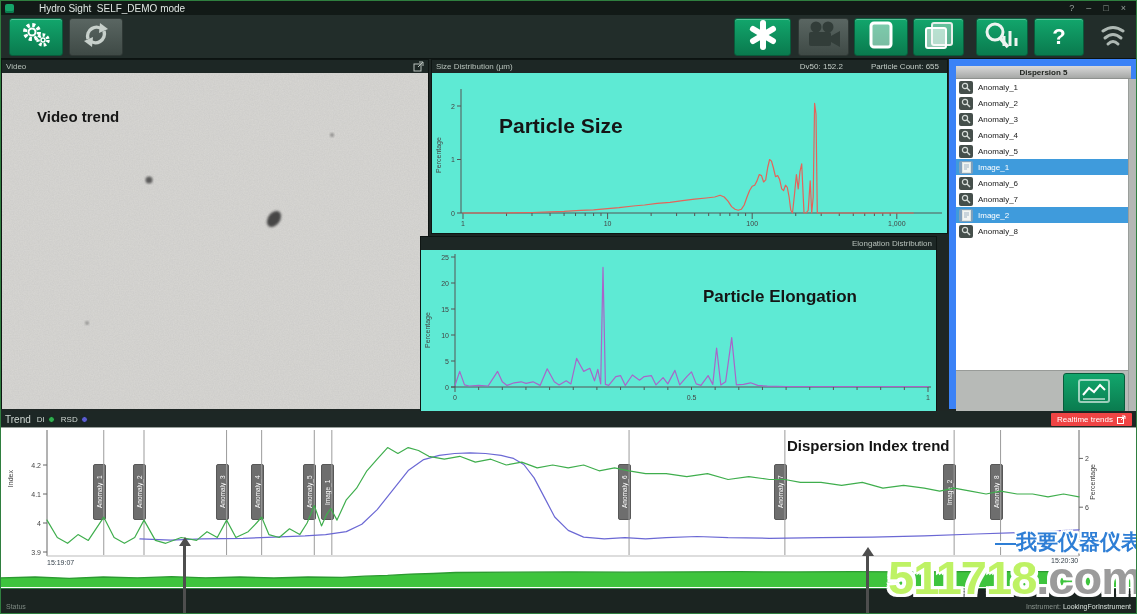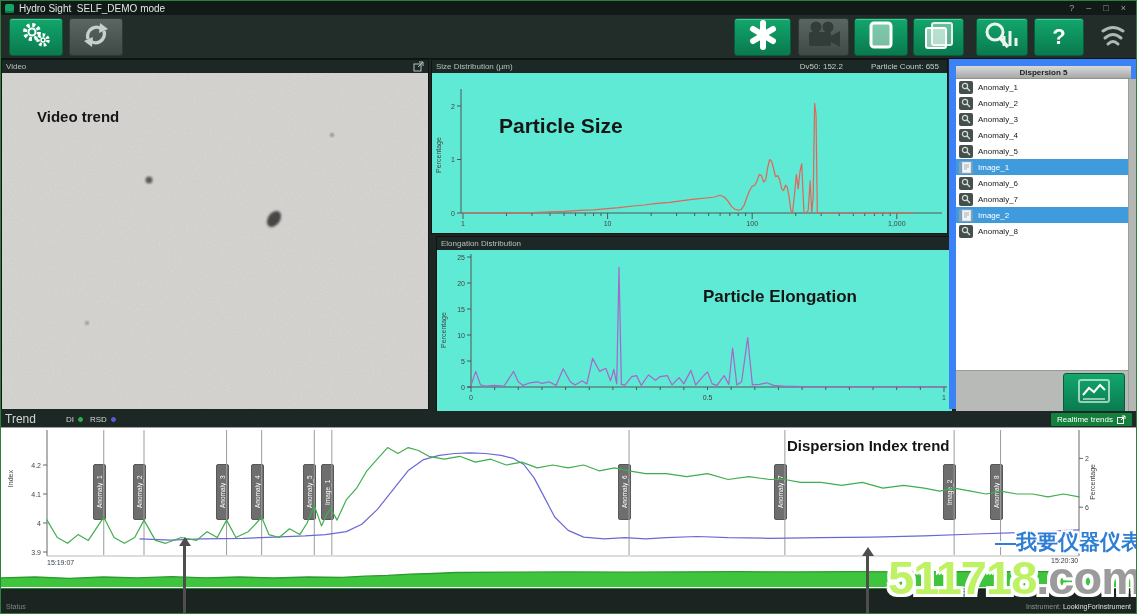--- a/index.html
+++ b/index.html
@@ -1,58 +1,58 @@
 <!DOCTYPE html>
 <html><head>
 <meta charset="utf-8">
 <style>
   html,body{margin:0;padding:0;background:#0d1210;}
   *{box-sizing:border-box;font-family:"Liberation Sans",sans-serif;}
   #app{position:relative;width:1137px;height:614px;background:#1e2624;overflow:hidden;border:1px solid #2f7f3f;}
   
-  .titlebar{position:absolute;left:0;top:0;width:100%;height:14px;background:#121a17;display:flex;align-items:center;padding:0 4px;z-index:5;}
+  .titlebar{position:absolute;left:0;top:0;width:100%;height:14px;background:#121a17;display:flex;align-items:center;padding:0 4px;z-index:5;gap:20px;}
   .app-icon{width:9px;height:9px;border-radius:2px;background:#15a469;margin-right:5px;box-shadow:inset 0 -2px 0 #0b7b4f;}
   .title{font-size:10px;color:#dfe6e2;white-space:pre;}
   .win-controls{margin-left:auto;display:flex;gap:12px;padding-right:6px;}
   .win-controls span{font-size:9px;color:#97a09b;line-height:14px;cursor:default;}
   
   .toolbar{position:absolute;left:0;top:14px;width:100%;height:44px;background:#222d2a;border-bottom:1px solid #0c1311;z-index:4;}
   .btn{position:absolute;top:3px;height:38px;border-radius:3px;display:flex;align-items:center;justify-content:center;cursor:pointer;}
   .btn.green{background:linear-gradient(#12a66c,#0a7a4e);border:1px solid #085c3b;box-shadow:inset 0 1px 0 rgba(255,255,255,.3);}
   .btn.gray{background:linear-gradient(#5a6662,#3f4a46);border:1px solid #2f3835;}
   .help-glyph{color:#fff;font-size:22px;font-weight:bold;}
   .logo-wrap{position:absolute;top:6px;left:1096px;width:32px;height:30px;display:flex;align-items:center;justify-content:center;}
   
   .panel{position:absolute;border:1px solid #0e1513;background:#5eead4;}
-  .panel-head{height:13px;background:#1d2725;color:#b6c0ba;font-size:8px;display:flex;align-items:center;padding:0 4px;position:relative;}
+  .panel-head{height:13px;background:#1d2725;color:#b6c0ba;font-size:8px;display:flex;align-items:center;padding:0 4px;position:relative;justify-content:flex-end;}
   .panel-head .right-stats{margin-left:auto;display:flex;gap:28px;padding-right:4px;color:#c2ccc6;}
   #video-panel{left:0;top:58px;width:428px;height:350px;background:#d8d7d4;}
   #size-panel{left:430px;top:58px;width:517px;height:175px;}
-  #elong-panel{left:435px;top:235px;width:517px;height:206px;}
+  #elong-panel{left:419px;top:235px;width:517px;height:206px;}
   .popout{margin-left:auto;display:flex;align-items:center;cursor:pointer;}
   
   #sidebar{left:948px;top:58px;width:189px;height:350px;background:#eef0ee;border:7px solid #3b82f6;}
   .side-head{height:13px;background:linear-gradient(#d9d9d9,#a6a8a6);border-bottom:1px solid #8e918e;color:#20241f;font-size:8px;font-weight:bold;display:flex;align-items:center;justify-content:center;}
   #sidebar-list{position:absolute;left:0;top:13px;width:172px;background:#fff;}
   .side-row{height:16px;display:flex;align-items:center;gap:5px;padding-left:3px;background:#fff;cursor:pointer;}
   .side-row.sel{background:#3f9bdc;}
   .side-icon{width:14px;height:13px;border-radius:2px;background:#454f4b;display:flex;align-items:center;justify-content:center;flex:none;}
   .side-row.sel .side-icon{background:#7fa0bc;}
   .side-label{font-size:8px;color:#1a1a1a;}
   .side-row.sel .side-label{color:#fff;}
   .side-white{position:absolute;left:0;top:173px;width:172px;height:131px;background:#fff;}
   .scroll-track{position:absolute;left:172px;top:13px;width:16px;height:335px;background:#b4b8b5;border-left:1px solid #9a9e9b;}
   .side-footer{position:absolute;left:0;top:304px;width:172px;height:44px;background:#b7bab7;border-top:1px solid #989b98;}
   .save-button{position:absolute;right:3px;top:2px;width:62px;height:40px;border-radius:3px;background:linear-gradient(#12a66c,#0a7a4e);border:1px solid #085c3b;display:flex;align-items:center;justify-content:center;cursor:pointer;}
   
   .trend-head{position:absolute;left:0;top:410px;width:100%;height:16px;background:#1d2725;display:flex;align-items:center;gap:6px;padding:0 4px;z-index:3;}
-  .trend-title{font-size:12px;color:#cfd7d2;margin-right:24px;}
+  .trend-title{font-size:10px;color:#cfd7d2;margin-right:0;}
   .legend-item{display:flex;align-items:center;gap:3px;font-size:8px;color:#cfd7d2;}
   .legend-dot{width:7px;height:7px;border-radius:50%;border:1px solid #10201a;}
-  .rt-btn{margin-left:auto;height:13px;background:#15803d;color:#fff;font-size:8px;display:flex;align-items:center;gap:4px;padding:0 6px;border-radius:1px;cursor:pointer;}
+  .rt-btn{margin-left:auto;height:13px;background:#ef4444;color:#fff;font-size:8px;display:flex;align-items:center;gap:4px;padding:0 6px;border-radius:1px;cursor:pointer;}
   .trend-body{position:absolute;left:0;top:426px;width:1137px;height:161px;background:#ffffff;border-top:1px solid #9aa19d;}
   #trend-overlay{position:absolute;left:0;top:0;width:1137px;height:130px;z-index:1;pointer-events:none;}
   #trend-chart{position:absolute;left:0;top:0;z-index:2;pointer-events:none;}
   .marker-label{position:absolute;top:36px;width:13px;height:56px;background:#6e6e6e;border:1px solid #585858;border-radius:2px;color:#fff;font-size:6.5px;writing-mode:vertical-rl;transform:rotate(180deg);display:flex;align-items:center;justify-content:center;overflow:hidden;}
   .axis-label{position:absolute;font-size:7px;color:#3c3c3c;writing-mode:vertical-rl;transform:rotate(180deg);z-index:2;}
   .time-label{position:absolute;font-size:7px;color:#35404a;z-index:2;}
   #minimap-chart{position:absolute;left:0;top:139px;z-index:2;}
   
   .statusbar{position:absolute;left:0;top:587px;width:100%;height:27px;background:#1b2421;border-top:1px solid #2f7f3f;display:flex;align-items:flex-end;padding:0 5px 5px 5px;z-index:10;}
   .status-left{font-size:7px;color:#7d8882;}

